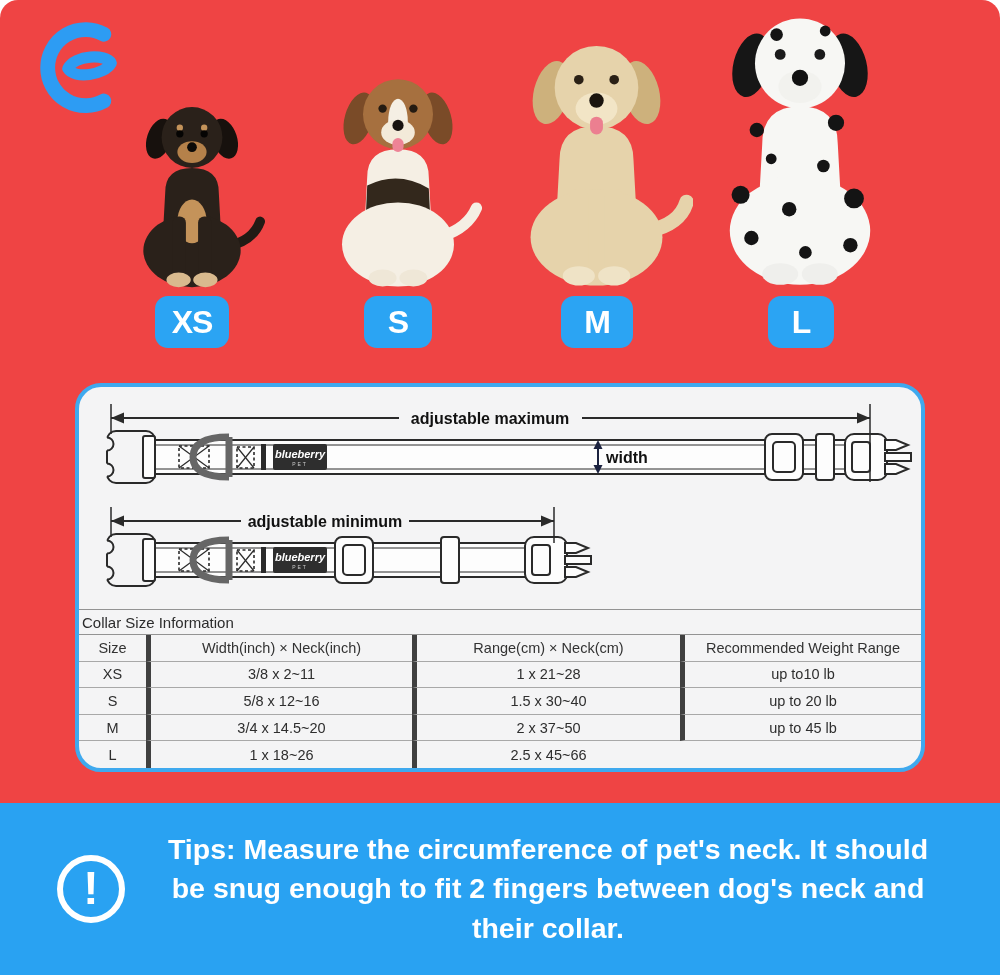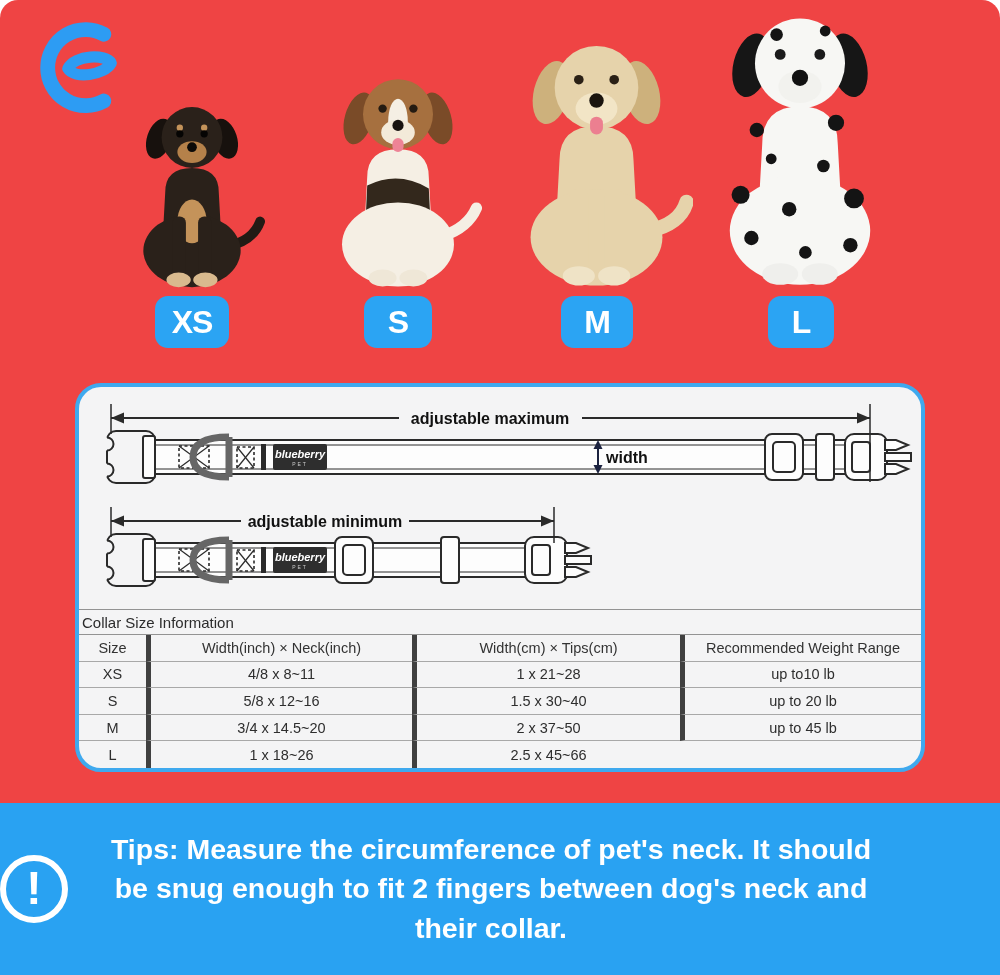--- a/index.html
+++ b/index.html
@@ -38,21 +38,21 @@
   .size-table { flex:1; display:grid; grid-template-columns:67px 266px 268px 1fr;
     grid-auto-rows:1fr; }
   .size-table .cell { display:flex; align-items:center; justify-content:center;
     font-size:14.5px; color:#2e2e2e; border-bottom:1px solid #a8a8a8; }
   .size-table .cell.vline { border-left:5px solid #404040; }
   .size-table .cell.head { font-weight:400; color:#333; }
   .size-table .cell.last { border-bottom:none; }
 
   
   .tips { position:absolute; left:0; top:803px; width:1000px; height:172px;
-    background:#29a2f2; display:flex; align-items:center; justify-content:flex-start; gap:28px; }
+    background:#29a2f2; display:flex; align-items:center; justify-content:center; gap:28px; }
   .tips-icon { width:68px; height:68px; border:6px solid #fff; border-radius:50%;
     flex:0 0 auto; display:flex; align-items:center; justify-content:center; position:relative; }
   .tips-icon::before { content:"!"; color:#fff; font-size:46px; font-weight:bold; line-height:1; margin-top:-3px; }
   .tips-text { max-width:790px; color:#fff; font-size:28.5px; font-weight:bold;
     line-height:1.38; text-align:center; }
 </style>
 </head>
 <body>
 
 <div class="stage">
@@ -257,25 +257,25 @@
         <polygon points="475,134 462,128.5 462,139.5" fill="#2a2a2a" stroke="none"></polygon>
         <text x="246" y="140" font-size="16" font-weight="bold" fill="#111" stroke="none" text-anchor="middle">adjustable minimum</text>
       </g>
     </svg>
 
     <div class="table-title">Collar Size Information</div>
 
     <div class="size-table">
       <div class="cell head">Size</div>
       <div class="cell head vline">Width(inch) × Neck(inch)</div>
-      <div class="cell head vline">Width(cm) × Tips(cm)</div>
+      <div class="cell head vline">Range(cm) × Neck(cm)</div>
       <div class="cell head vline">Recommended Weight Range</div>
 
       <div class="cell">XS</div>
-      <div class="cell vline">4/8 x 8~11</div>
+      <div class="cell vline">3/8 x 2~11</div>
       <div class="cell vline">1 x 21~28</div>
       <div class="cell vline">up to10 lb</div>
 
       <div class="cell">S</div>
       <div class="cell vline">5/8 x 12~16</div>
       <div class="cell vline">1.5 x 30~40</div>
       <div class="cell vline">up to 20 lb</div>
 
       <div class="cell">M</div>
       <div class="cell vline">3/4 x 14.5~20</div>

